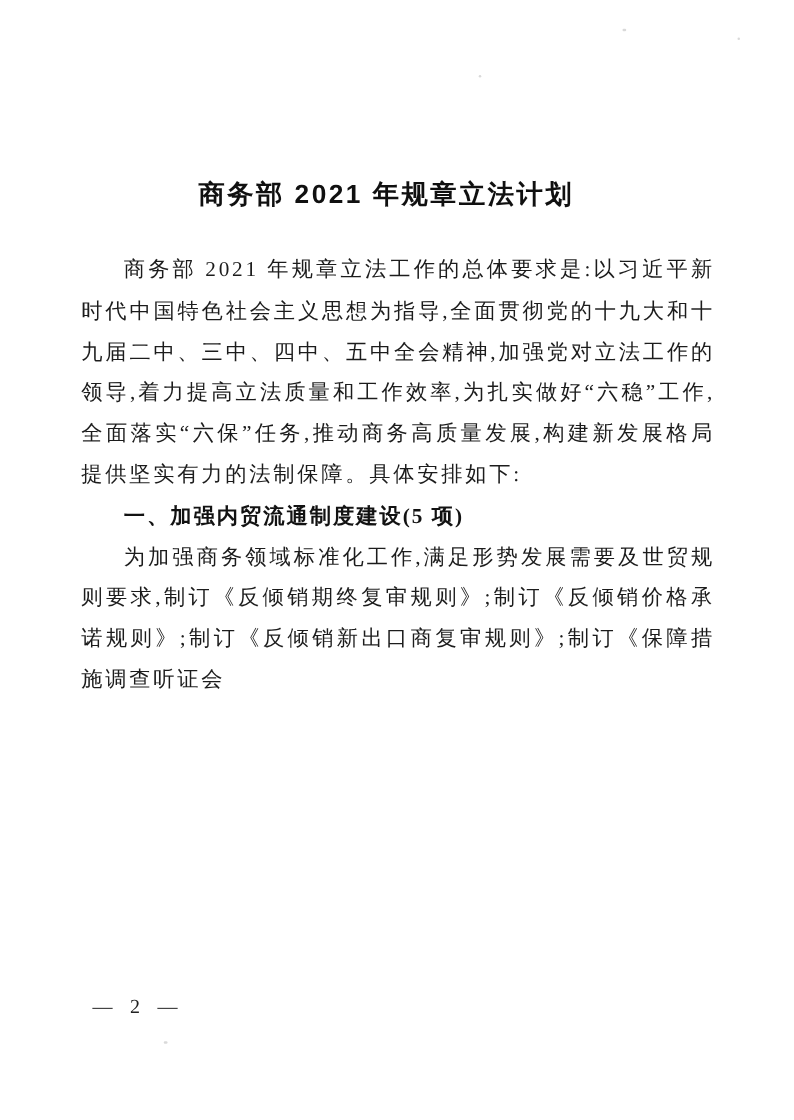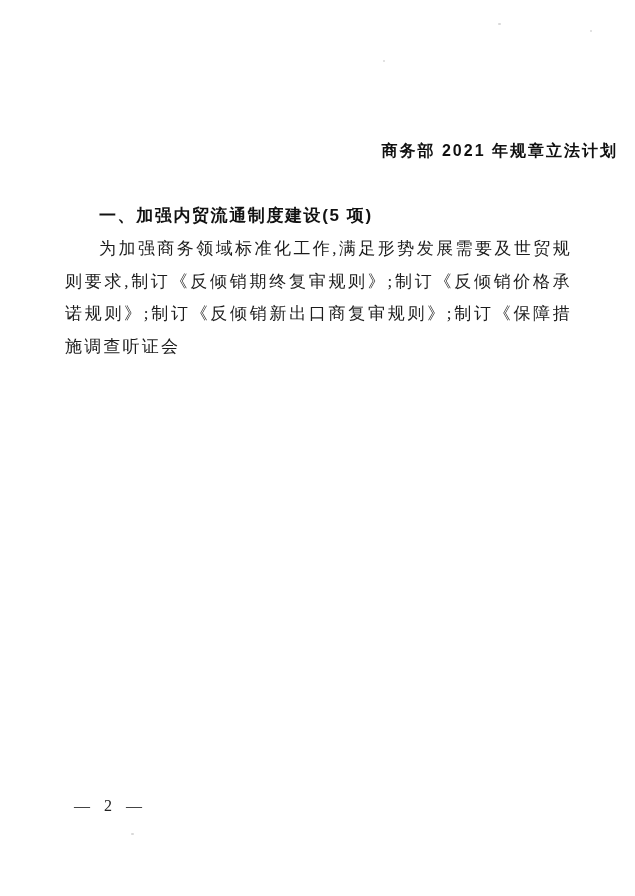--- a/index.html
+++ b/index.html
@@ -13,44 +13,44 @@
     color: #1c1c1c;
   }
   .page {
     position: absolute; inset: 0;
     background: #ffffff;
   }
   .doc-title {
     position: absolute;
     top: 141px; left: 0;
     width: 618px;
-    text-align: right;
+    text-align: center;
     font-family: "Liberation Sans", "DejaVu Sans", sans-serif;
     font-weight: bold;
-    font-size: 16px;
+    font-size: 21px;
     letter-spacing: 2px;
     color: #101010;
     white-space: nowrap;
   }
   .body-text {
     position: absolute;
     top: 200px; left: 65px;
     width: 507px;
     font-size: 17px;
     line-height: 32.8px;
     letter-spacing: 2.2px;
     text-align: justify;
     color: #1c1c1c;
   }
   .body-text p {
     margin: 0;
     text-indent: 2em;
   }
   .body-text p.section-heading {
-    font-family: Liberation Sans, sans-serif;
+    font-family: Liberation Serif, serif;
     font-weight: bold;
     letter-spacing: 1.6px;
     color: #121212;
   }
   .page-number {
     position: absolute;
     left: 74px; top: 797px;
     font-size: 16px;
     letter-spacing: 5px;
     color: #222222;
@@ -69,20 +69,21 @@
   .speck.s4 { left: 131px; top: 833px; }
 </style>
 </head>
 <body>
 
 <div class="page">
 
   <div class="doc-title">商务部 2021 年规章立法计划</div>
 
   <div class="body-text">
+    <p>商务部 2021 年规章立法工作的总体要求是:以习近平新时代中国特色社会主义思想为指导,全面贯彻党的十九大和十九届二中、三中、四中、五中全会精神,加强党对立法工作的领导,着力提高立法质量和工作效率,为扎实做好“六稳”工作,全面落实“六保”任务,推动商务高质量发展,构建新发展格局提供坚实有力的法制保障。具体安排如下:</p>
     <p class="section-heading">一、加强内贸流通制度建设(5 项)</p>
     <p>为加强商务领域标准化工作,满足形势发展需要及世贸规则要求,制订《反倾销期终复审规则》;制订《反倾销价格承诺规则》;制订《反倾销新出口商复审规则》;制订《保障措施调查听证会</p>
   </div>
 
   <div class="page-number">— 2 —</div>
 
   <div class="speck s1"></div>
   <div class="speck s2"></div>
   <div class="speck s3"></div>
   <div class="speck s4"></div>

